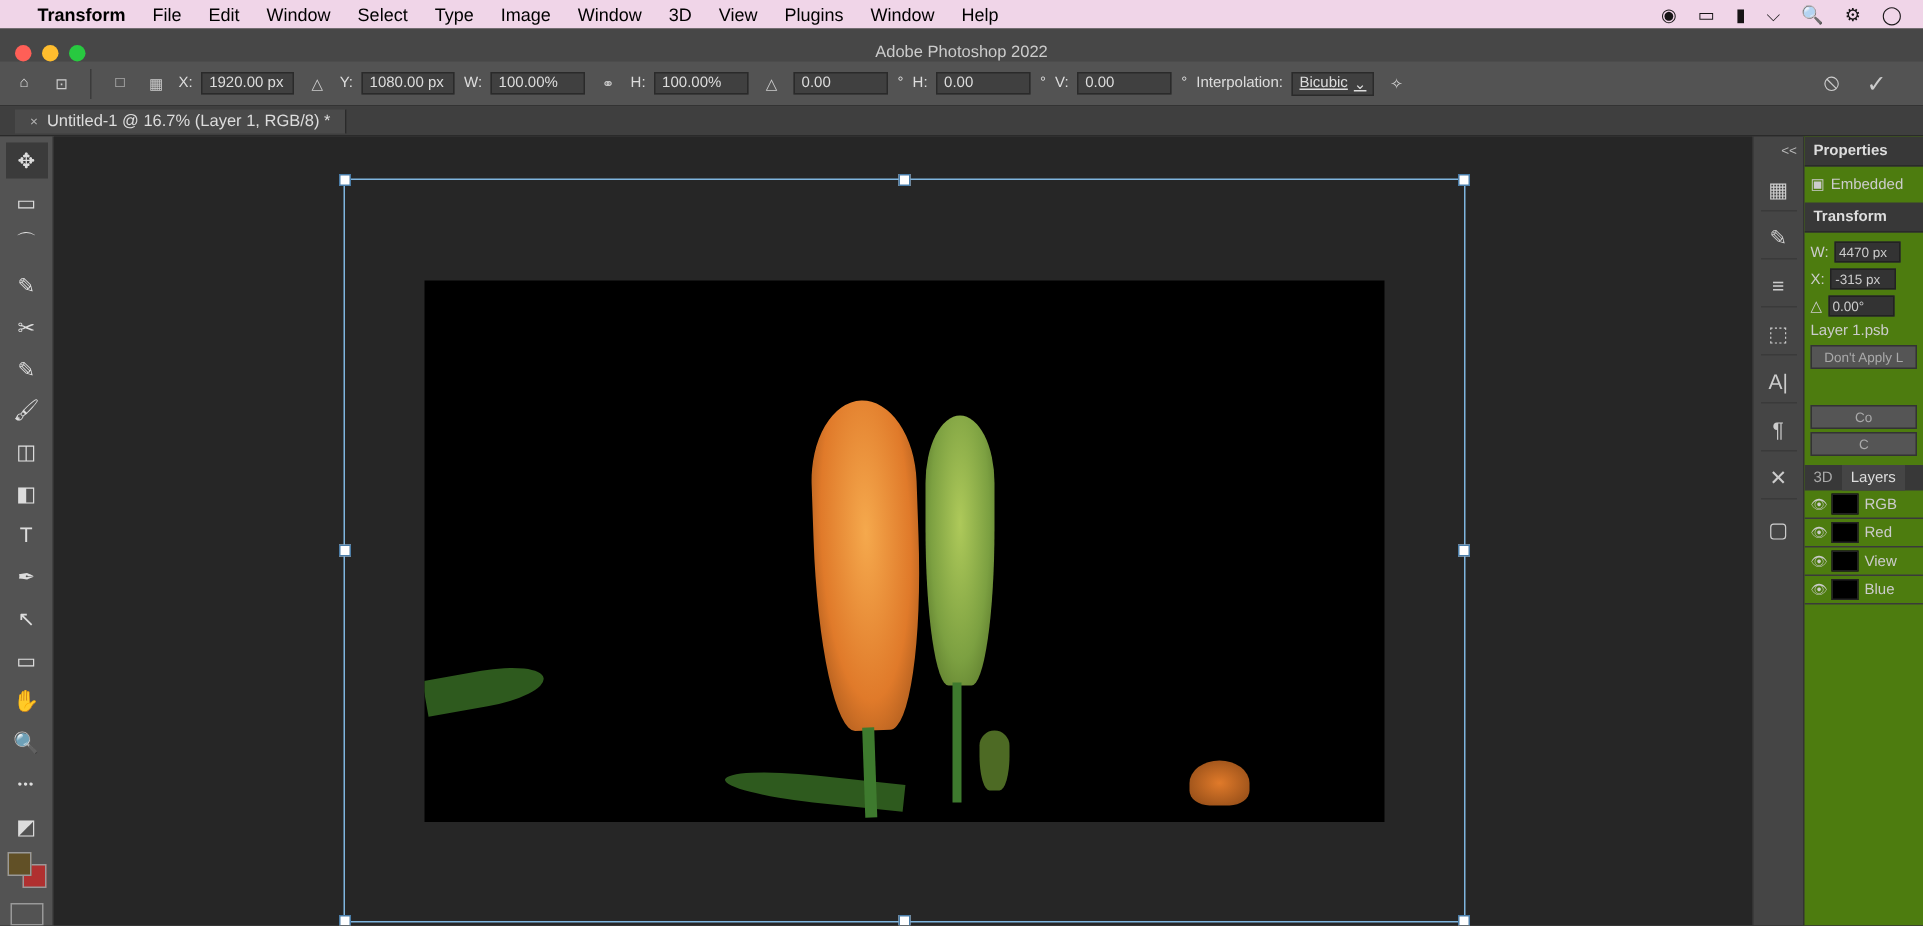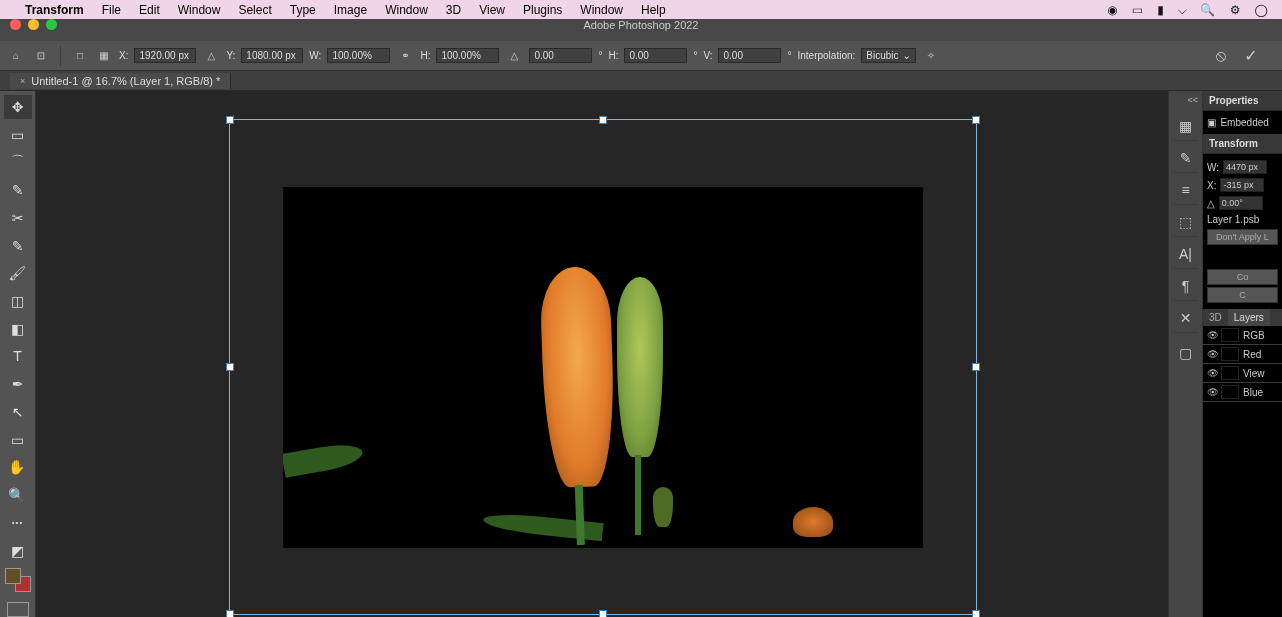--- a/index.html
+++ b/index.html
@@ -7,36 +7,36 @@
 
 
 .mac-menubar { height: 19px; background: #f0d5e8; display: flex; align-items: center; padding: 0 8px; font-size: 12px; }
 .mac-menubar .apple { margin-right: 8px; }
 .mac-menubar .menu-item { padding: 0 9px; cursor: default; }
 .mac-menubar .app-name { font-weight: bold; }
 .mac-menubar .right-icons { margin-left: auto; display: flex; gap: 14px; align-items: center; padding-right: 6px; }
 .mac-menubar .right-icons span { opacity: 0.9; }
 
 
-.title-bar { height: 22px; background: #474747; display: flex; align-items: flex-start; padding: 0 10px; color: #ddd; font-size: 11px; position: relative; }
+.title-bar { height: 22px; background: #474747; display: flex; align-items: flex-end; padding: 0 10px; color: #ddd; font-size: 11px; position: relative; }
 .traffic-lights { display: flex; gap: 7px; }
 .tl { width: 11px; height: 11px; border-radius: 50%; }
 .tl.red { background: #ff5f57; }
 .tl.yellow { background: #ffbd2e; }
 .tl.green { background: #28c940; }
 .title-bar .title { position: absolute; left: 50%; transform: translateX(-50%); color: #ccc; }
 
 
 .options-bar { height: 30px; background: #535353; border-bottom: 1px solid #333; display: flex; align-items: center; padding: 0 6px; gap: 6px; font-size: 10px; color: #ddd; }
 .options-bar .home-icon { width: 20px; text-align:center; }
 .options-bar .sep { width:1px; height:20px; background:#3b3b3b; margin:0 4px;}
 .options-bar .field-label { color: #ddd; }
 .options-bar .num-field { background: #404040; border: 1px solid #2a2a2a; color: #ddd; padding: 1px 4px; width: 62px; font-size: 10px; }
 .options-bar .num-field.small { width: 63px; }
-.options-bar .dropdown { background: #404040; border: 1px solid #2a2a2a; color: #ddd; padding: 1px 4px; font-size: 10px; display:flex; align-items:center; gap:4px;}
+.options-bar .dropdown { background: #404040; border: 1px solid #2a2a2a; color: #ddd; padding: 1px 4px; font-size: 10px; display:flex; align-items:center; gap:4px;text-decoration:underline;}
 .options-bar .icon-btn { width: 18px; height:18px; display:flex; align-items:center; justify-content:center; color:#ccc; }
 .options-bar .right-actions { margin-left: auto; display: flex; gap: 12px; padding-right: 16px; }
 .options-bar .right-actions .icon-btn { font-size: 16px; }
 
 
 .doc-tab-bar { height: 20px; background: #3f3f3f; border-bottom: 1px solid #2a2a2a; display: flex; align-items: center; font-size: 11px; color: #ddd; padding-left: 10px; }
 .doc-tab { background: #4a4a4a; padding: 2px 10px; border-right: 1px solid #2a2a2a; display: flex; align-items: center; gap: 6px; }
 .doc-tab .close { font-size: 9px; opacity: 0.7; }
 
 
@@ -71,21 +71,21 @@
 .h-ml { top:50%; left:-4px; margin-top:-4px; } .h-mr { top:50%; right:-4px; margin-top:-4px; }
 .h-bl { bottom:-4px; left:-4px; } .h-bm { bottom:-4px; left:50%; margin-left:-4px;} .h-br { bottom:-4px; right:-4px; }
 
 
 .panel-strip { position: absolute; top: 91px; right: 80px; width: 34px; background: #454545; border-left: 1px solid #333; height: calc(100% - 91px); display:flex; flex-direction:column; align-items:center; gap:8px; padding-top:8px;}
 .panel-strip .strip-icon { width:24px; height:24px; display:flex; align-items:center; justify-content:center; color:#ccc; font-size:14px; border-bottom: 1px solid #3a3a3a; padding-bottom:6px;}
 .panel-strip .strip-icon.noborder { border-bottom:none; padding-bottom:0;}
 .panel-strip .collapse-arrows { font-size:9px; color:#bbb; margin-top:-4px; margin-bottom:4px; align-self:flex-end; padding-right:4px;}
 
 
-.right-panels { position: absolute; top: 91px; right: 0; width: 80px; background: #000000; border-left: 1px solid #333; height: calc(100% - 91px); color:#ccc; font-size:10px; overflow:hidden;}
+.right-panels { position: absolute; top: 91px; right: 0; width: 80px; background: #4d7c0f; border-left: 1px solid #333; height: calc(100% - 91px); color:#ccc; font-size:10px; overflow:hidden;}
 .panel-header { background: #383838; padding: 4px 6px; font-size: 10px; font-weight: bold; color:#ddd; border-bottom:1px solid #2a2a2a;}
 .panel-body { padding: 4px; font-size:10px; }
 .prop-row { display:flex; align-items:center; gap:4px; padding:2px 0;}
 .prop-row input { background:#333; border:1px solid #222; color:#ccc; width:44px; font-size:9px; padding:1px 2px;}
 .btn-small { background:#555; border:1px solid #333; color:#aaa; padding:2px 4px; font-size:9px; margin:2px 0; display:block; text-align:center;}
 .channel-row { display:flex; align-items:center; gap:4px; padding:2px 4px; border-bottom:1px solid #3a3a3a;}
 .channel-thumb { width:18px; height:14px; background:#000; border:1px solid #222; }
 .eye { width:10px; font-size:9px;}
 .tabs-row { display:flex; background:#383838; }
 .tabs-row .tab { padding:3px 6px; font-size:10px; color:#aaa; }

